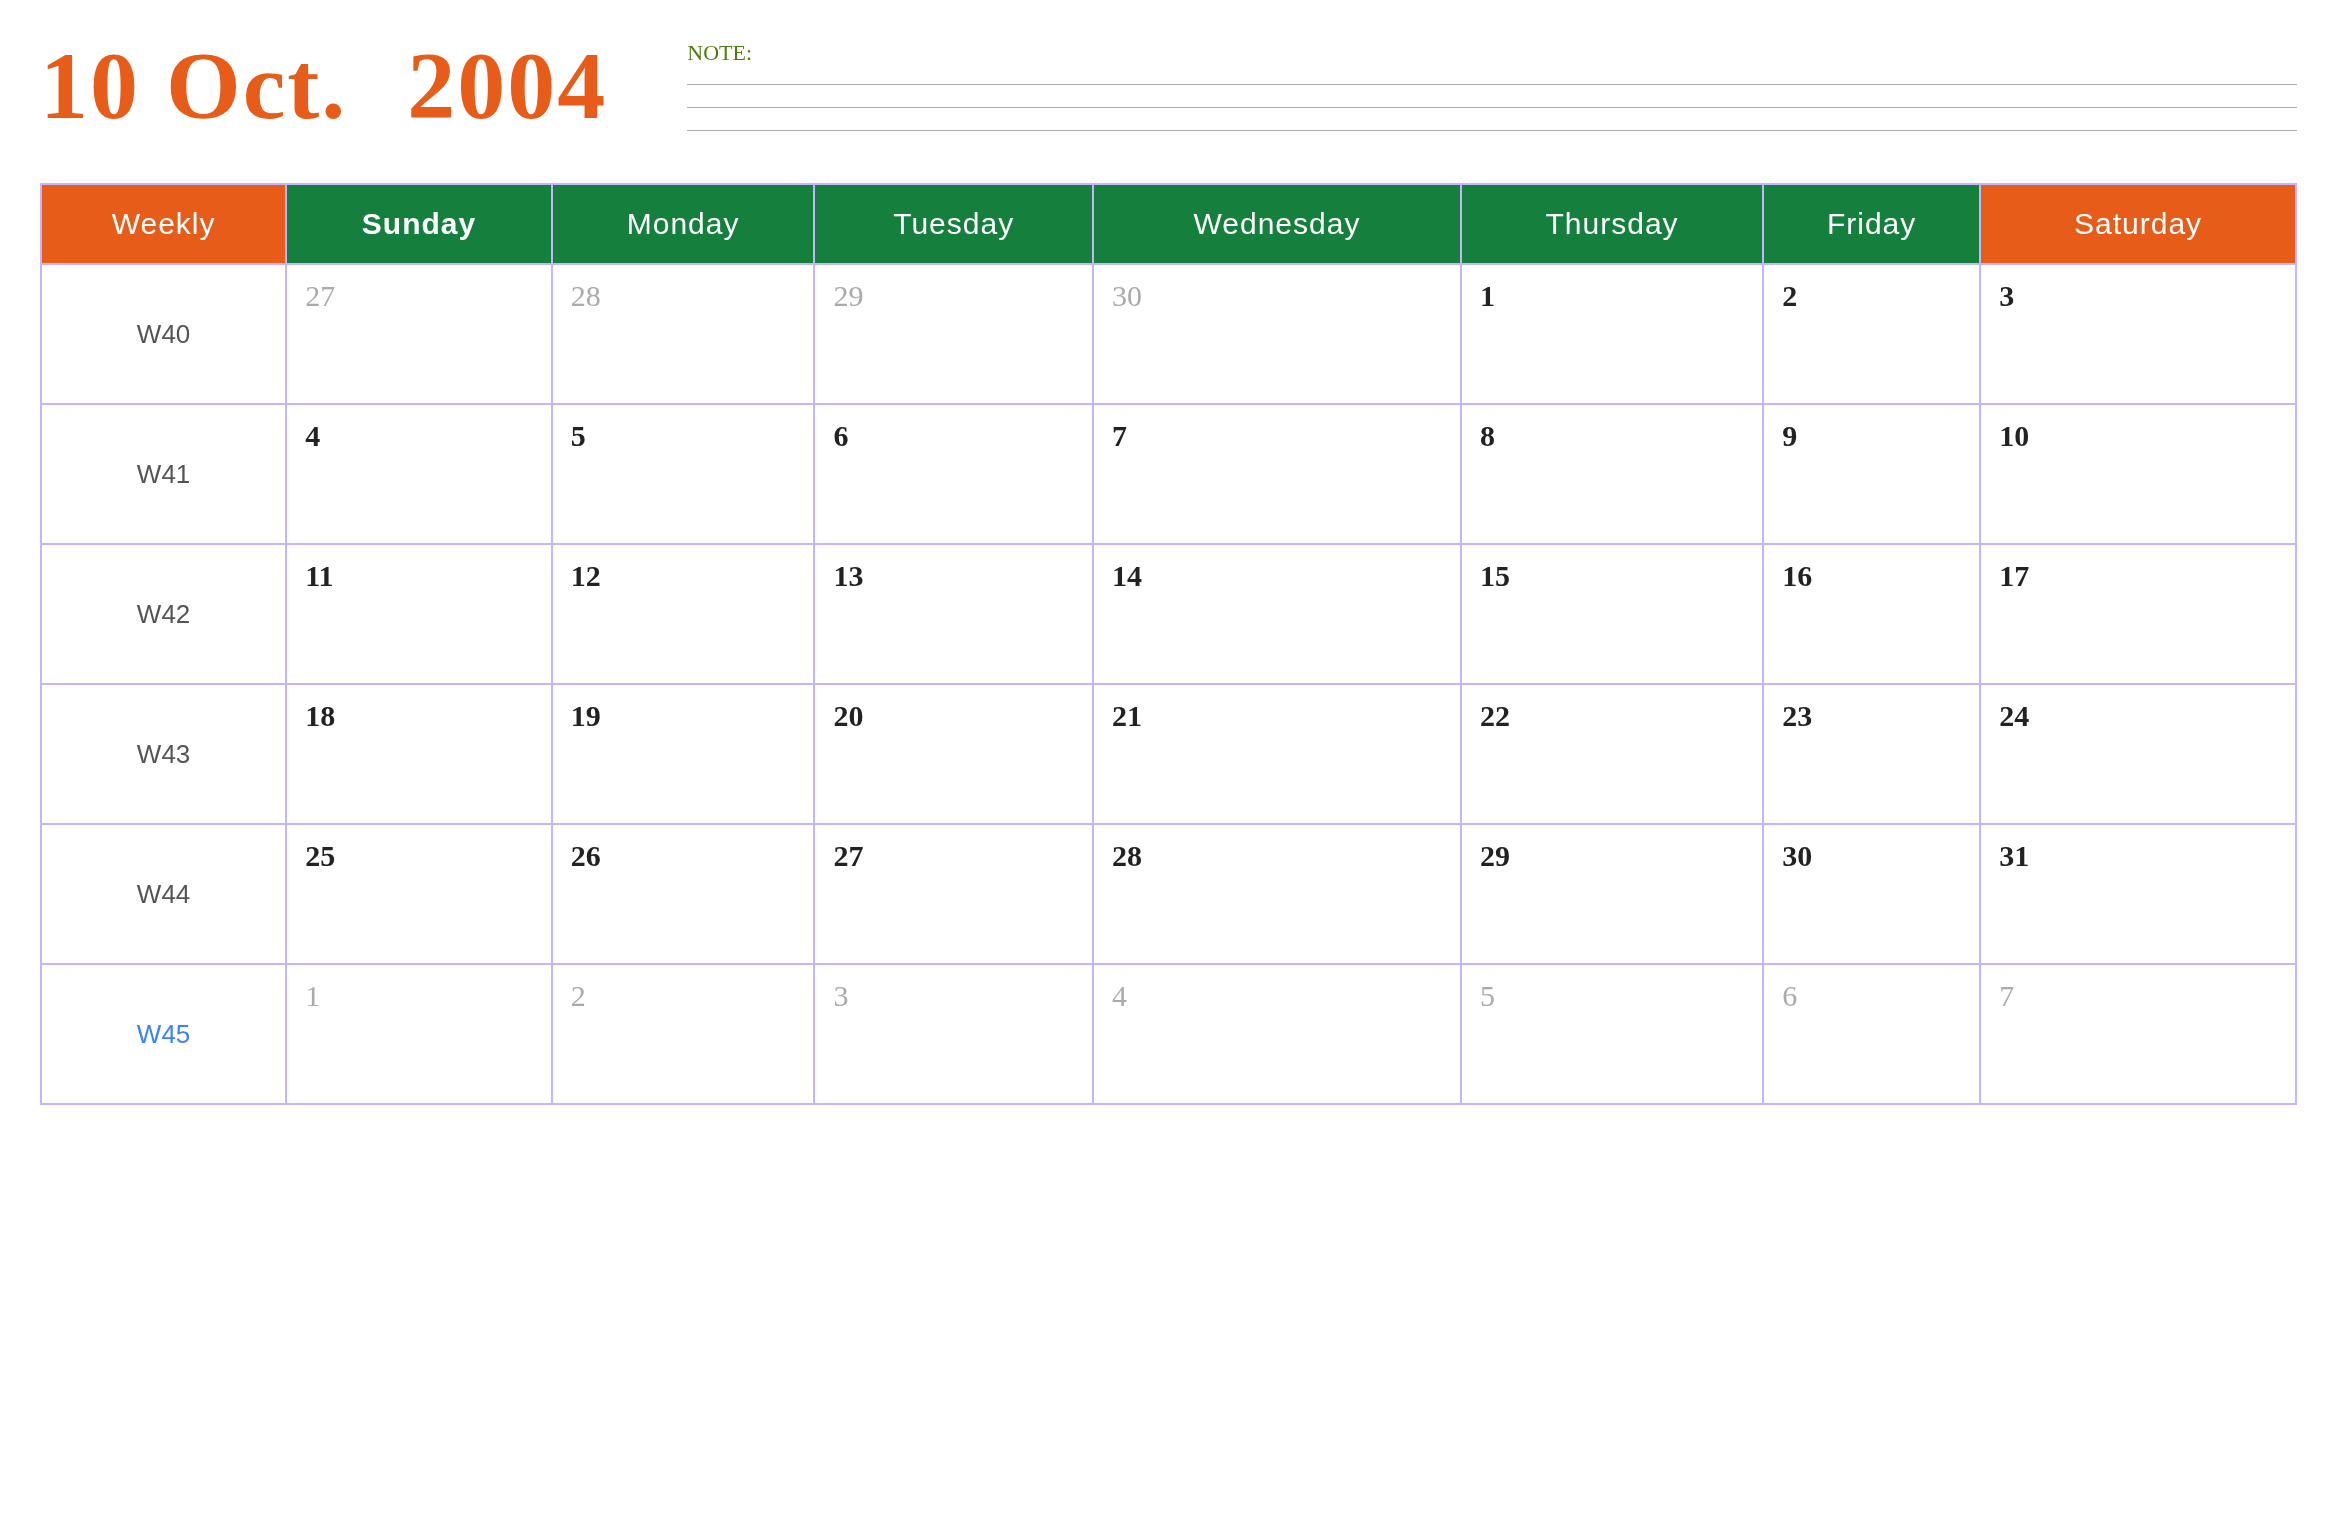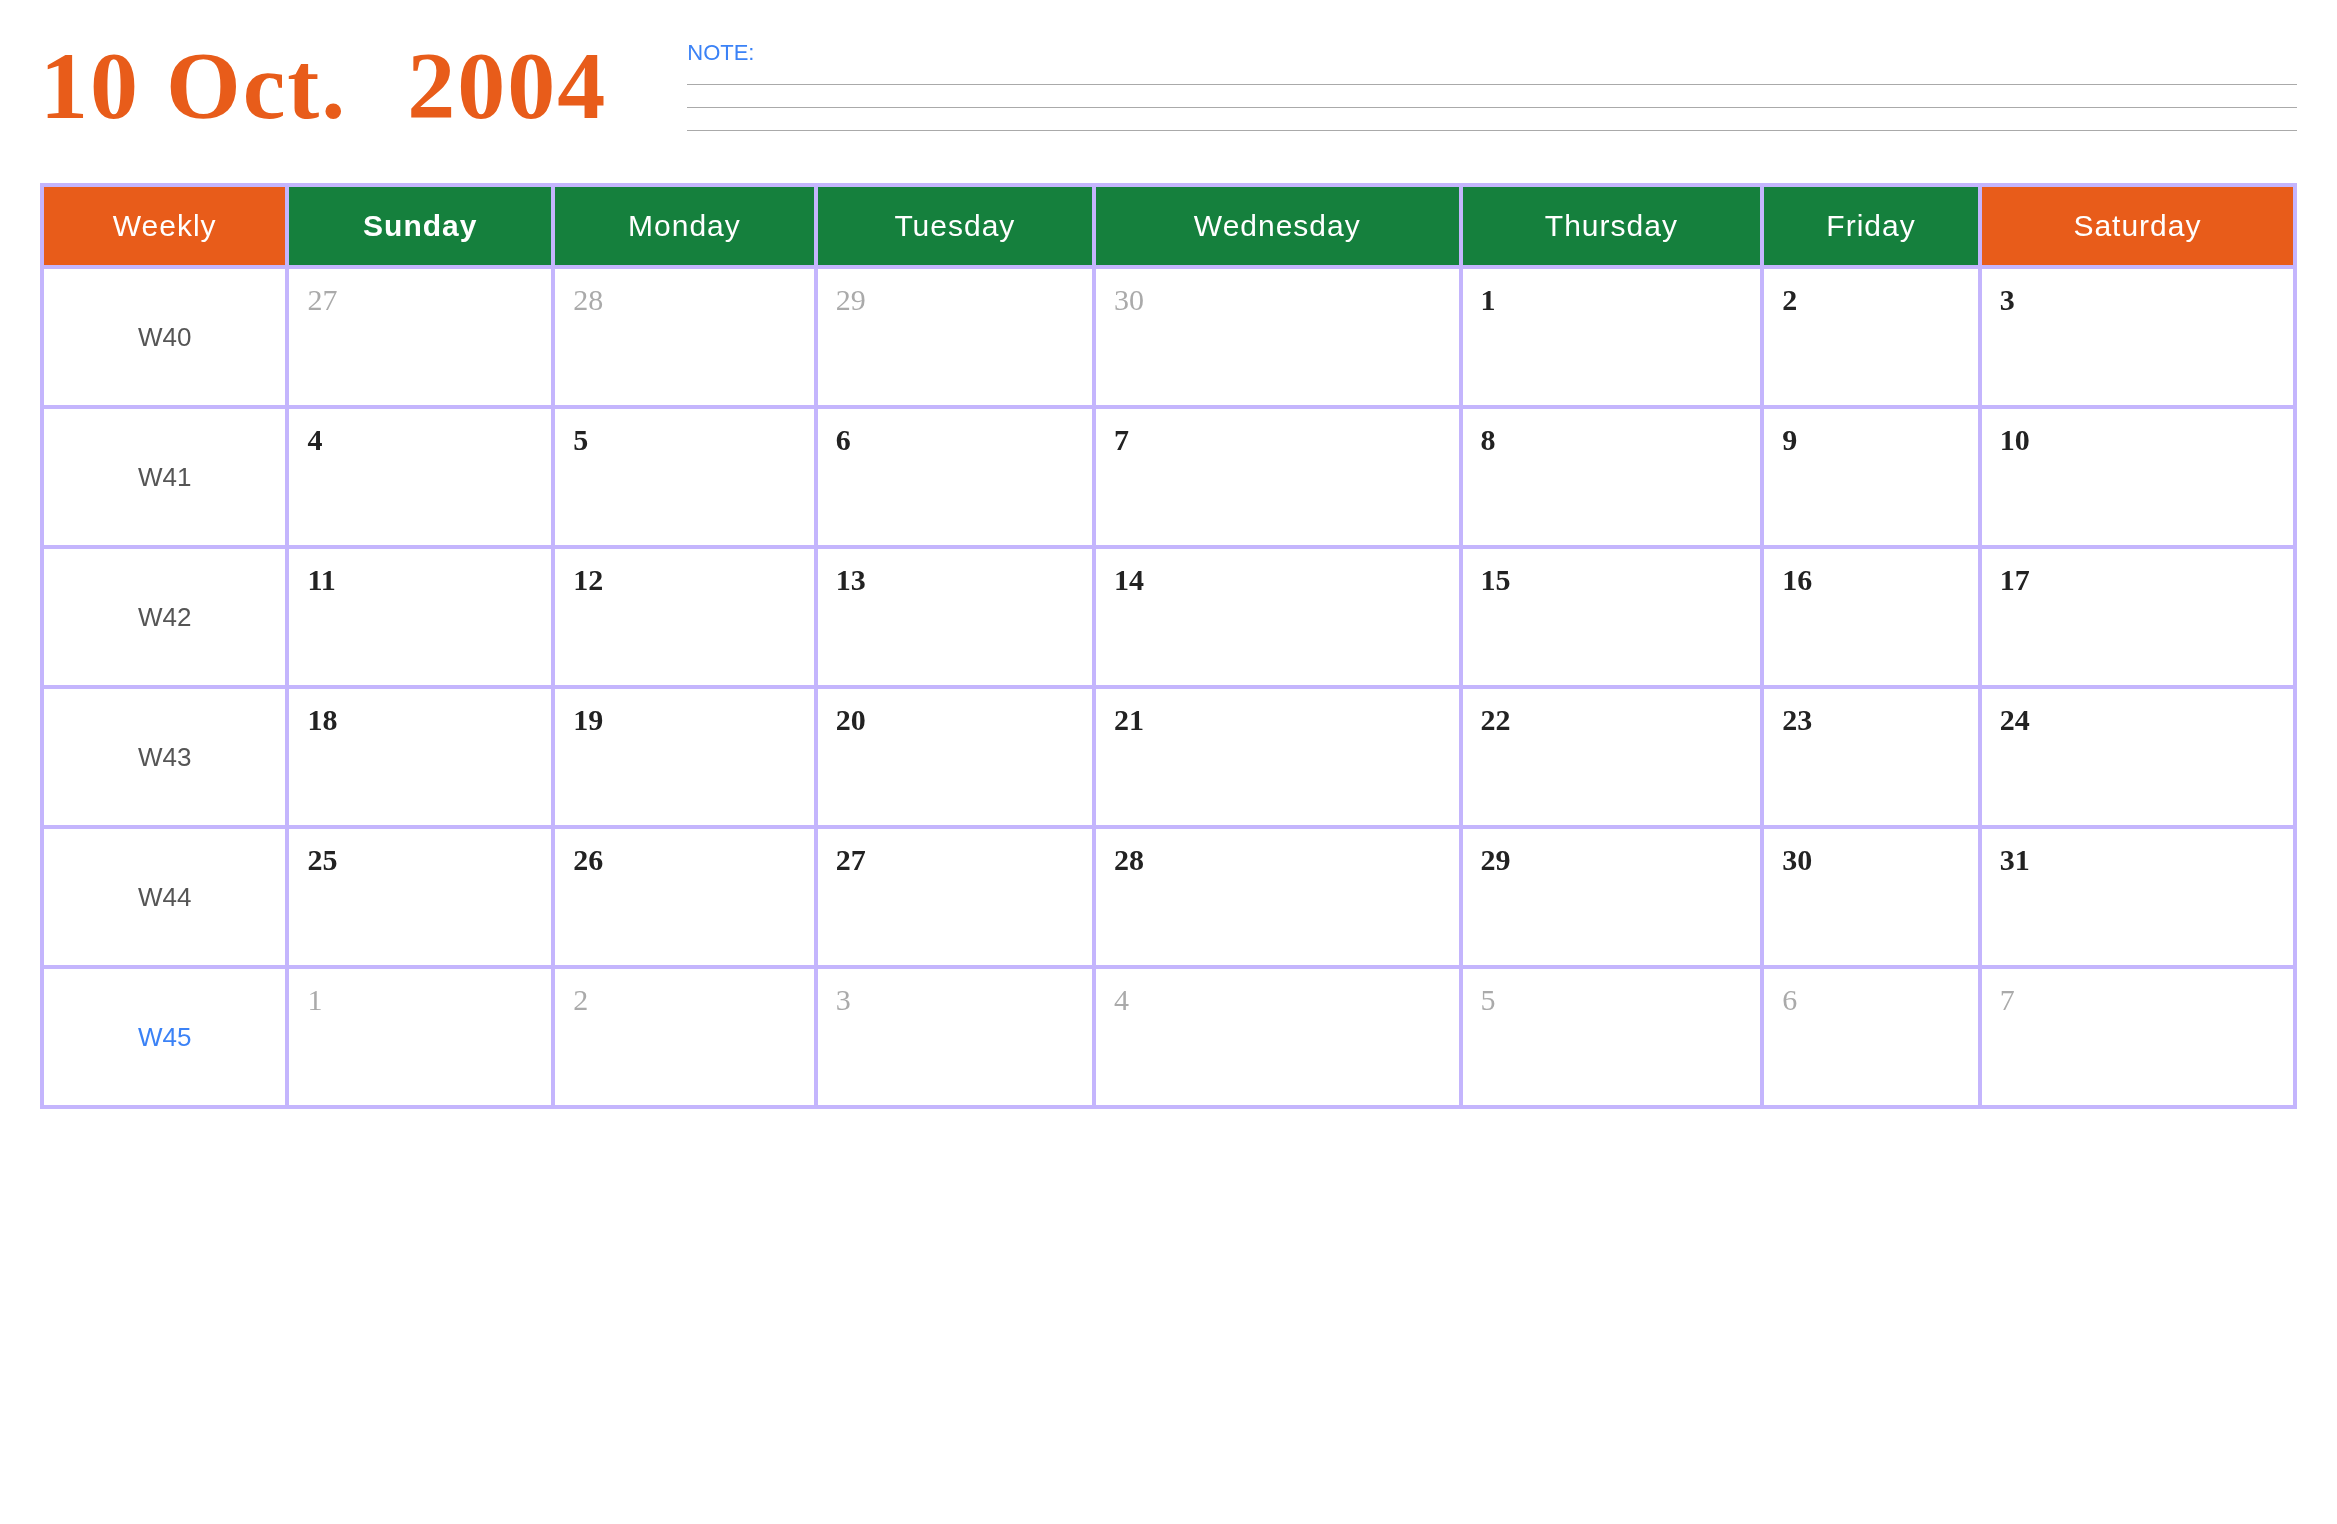--- a/index.html
+++ b/index.html
@@ -33,36 +33,36 @@
       color: #e85c1a;
       letter-spacing: 2px;
     }
     .header-note {
       flex: 1;
       margin-left: 80px;
       padding-top: 10px;
     }
     .note-label {
       font-size: 22px;
-      color: #3b82f6;
+      color: #4d7c0f;
       margin-bottom: 18px;
-      font-family: Liberation Sans, sans-serif;
+      font-family: Liberation Serif, serif;
     }
     .note-line {
       border-bottom: 1px solid #aaa;
       margin-bottom: 22px;
       height: 1px;
     }
     .calendar-table {
       width: 100%;
       border-collapse: collapse;
       border: 1px solid #bbb;
     }
     .calendar-table th, .calendar-table td {
-      border: 4px solid #c4b5fd;
+      border: 2px solid #c4b5fd;
     }
 
     
     .th-weekly {
       background: #e85c1a;
       color: #fff;
       font-size: 30px;
       font-family: Arial, sans-serif;
       font-weight: normal;
       text-align: center;

